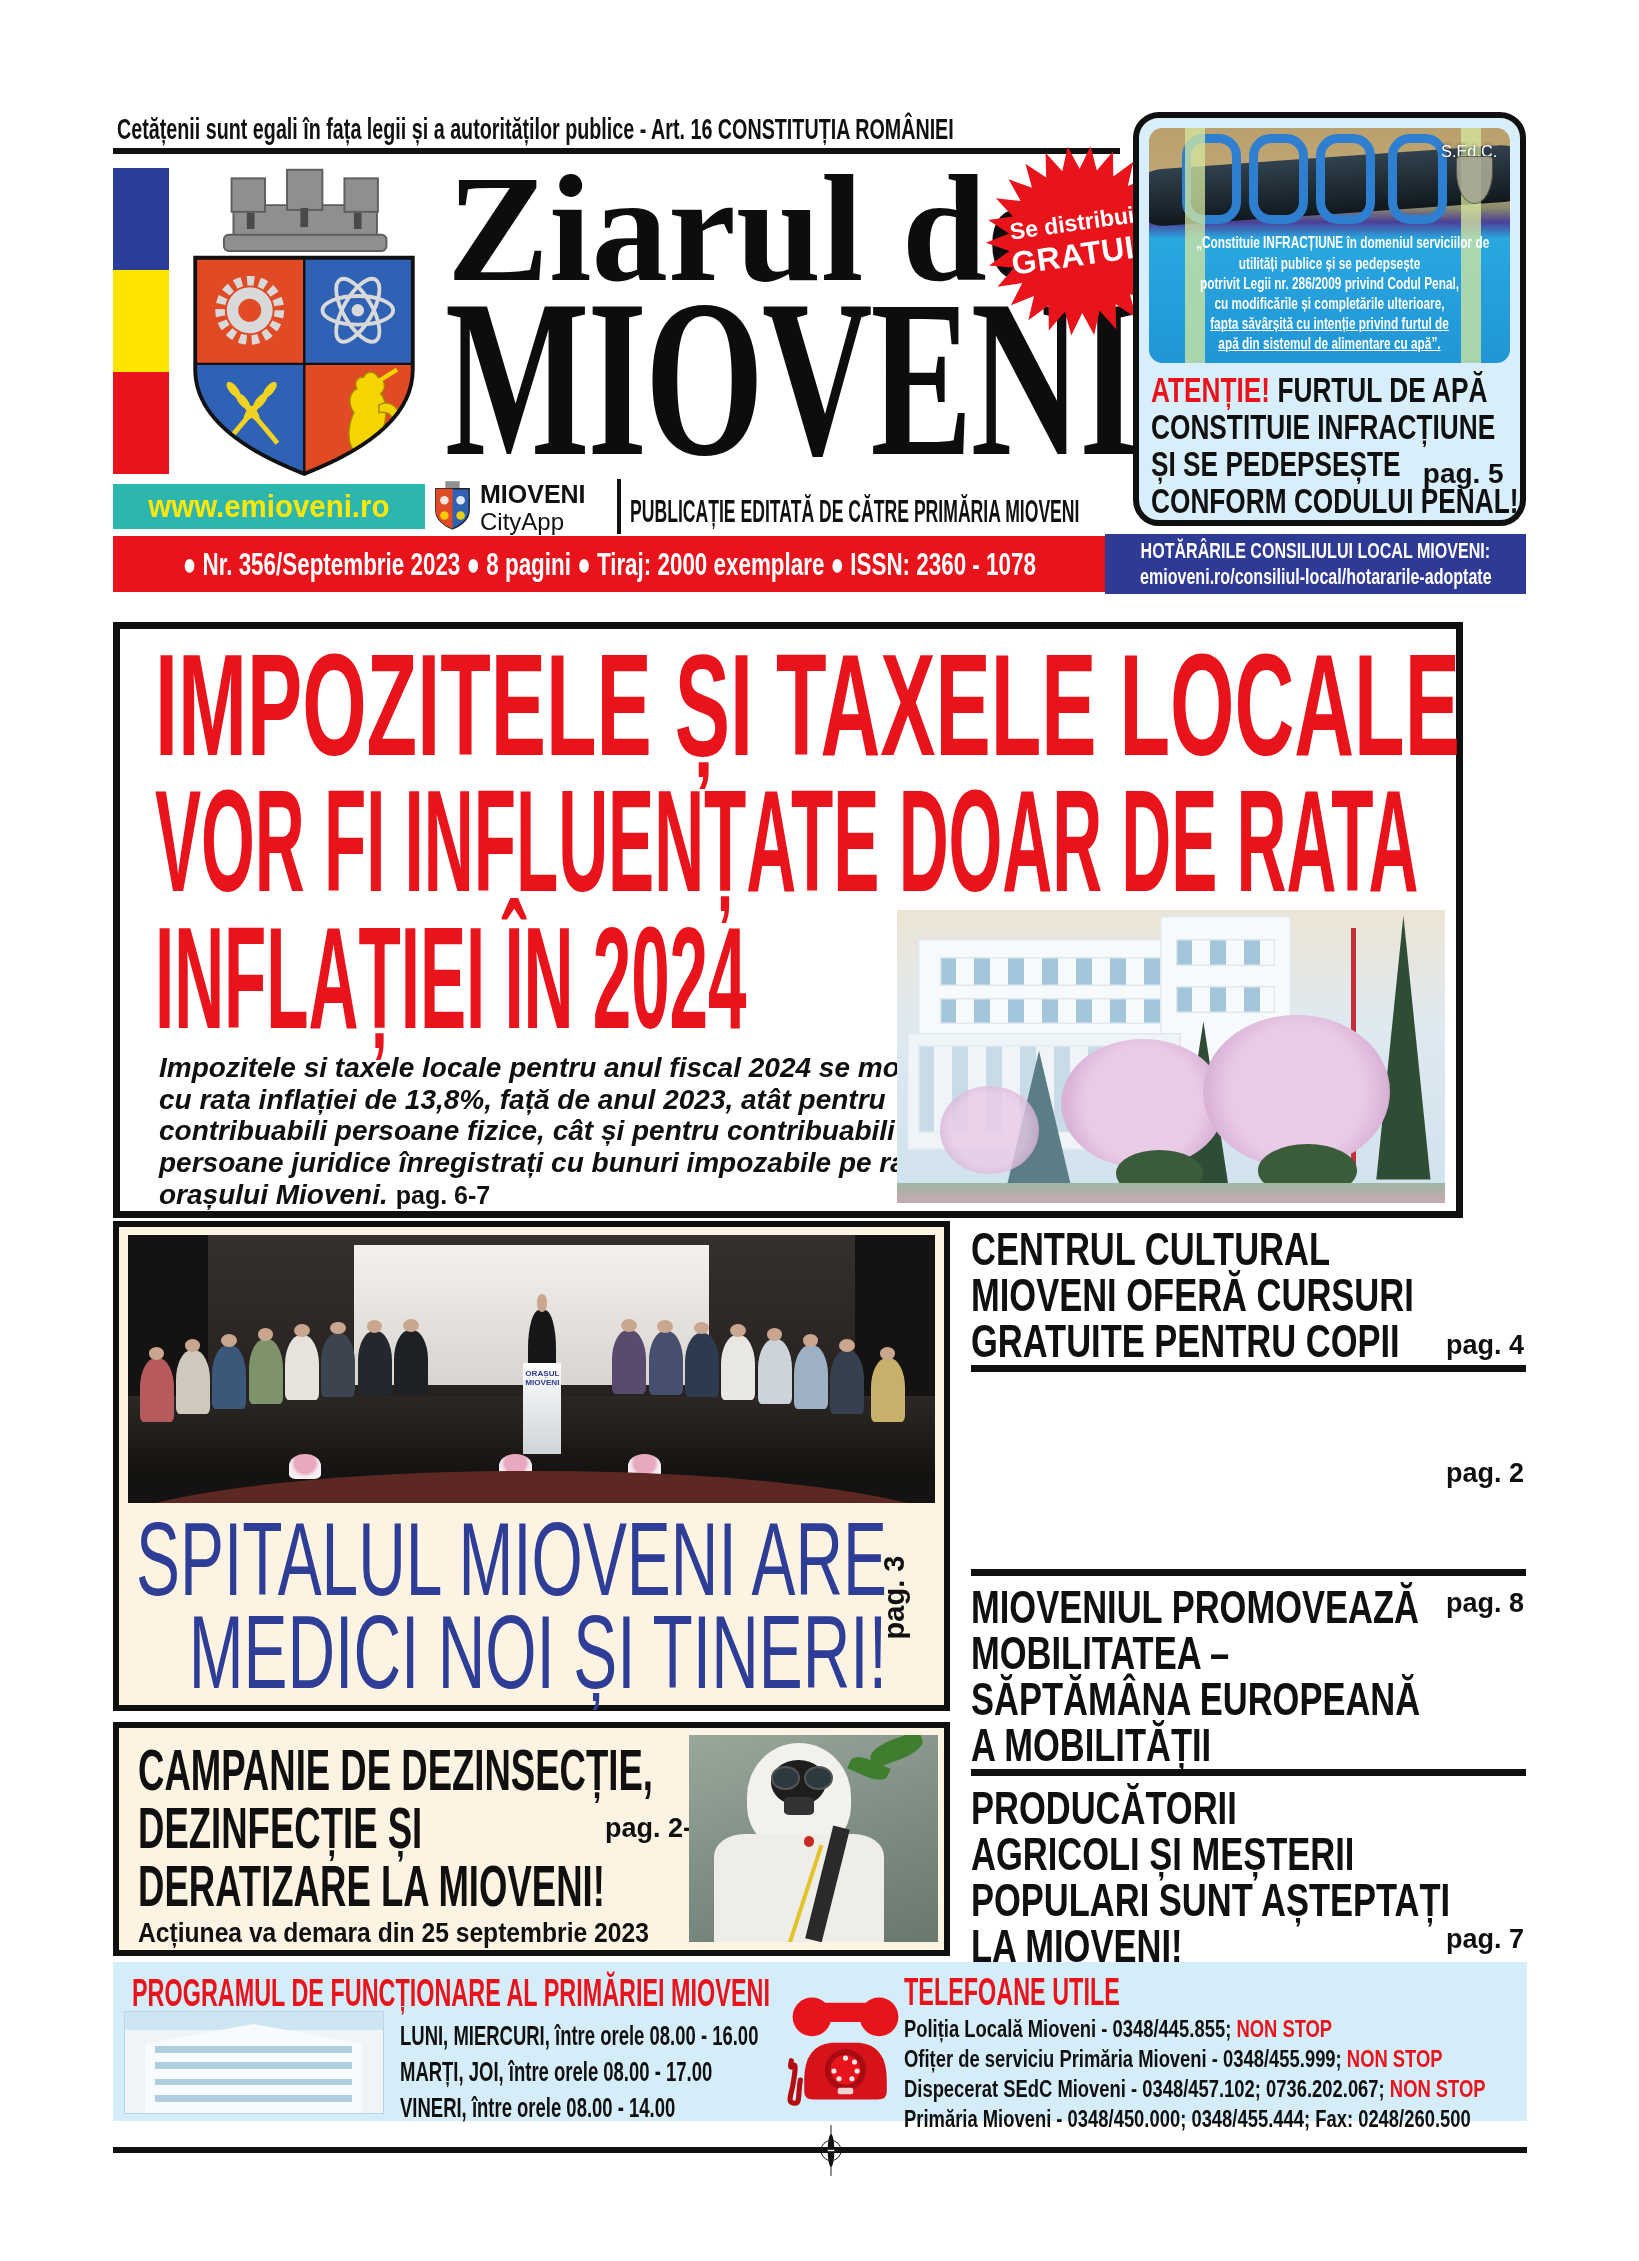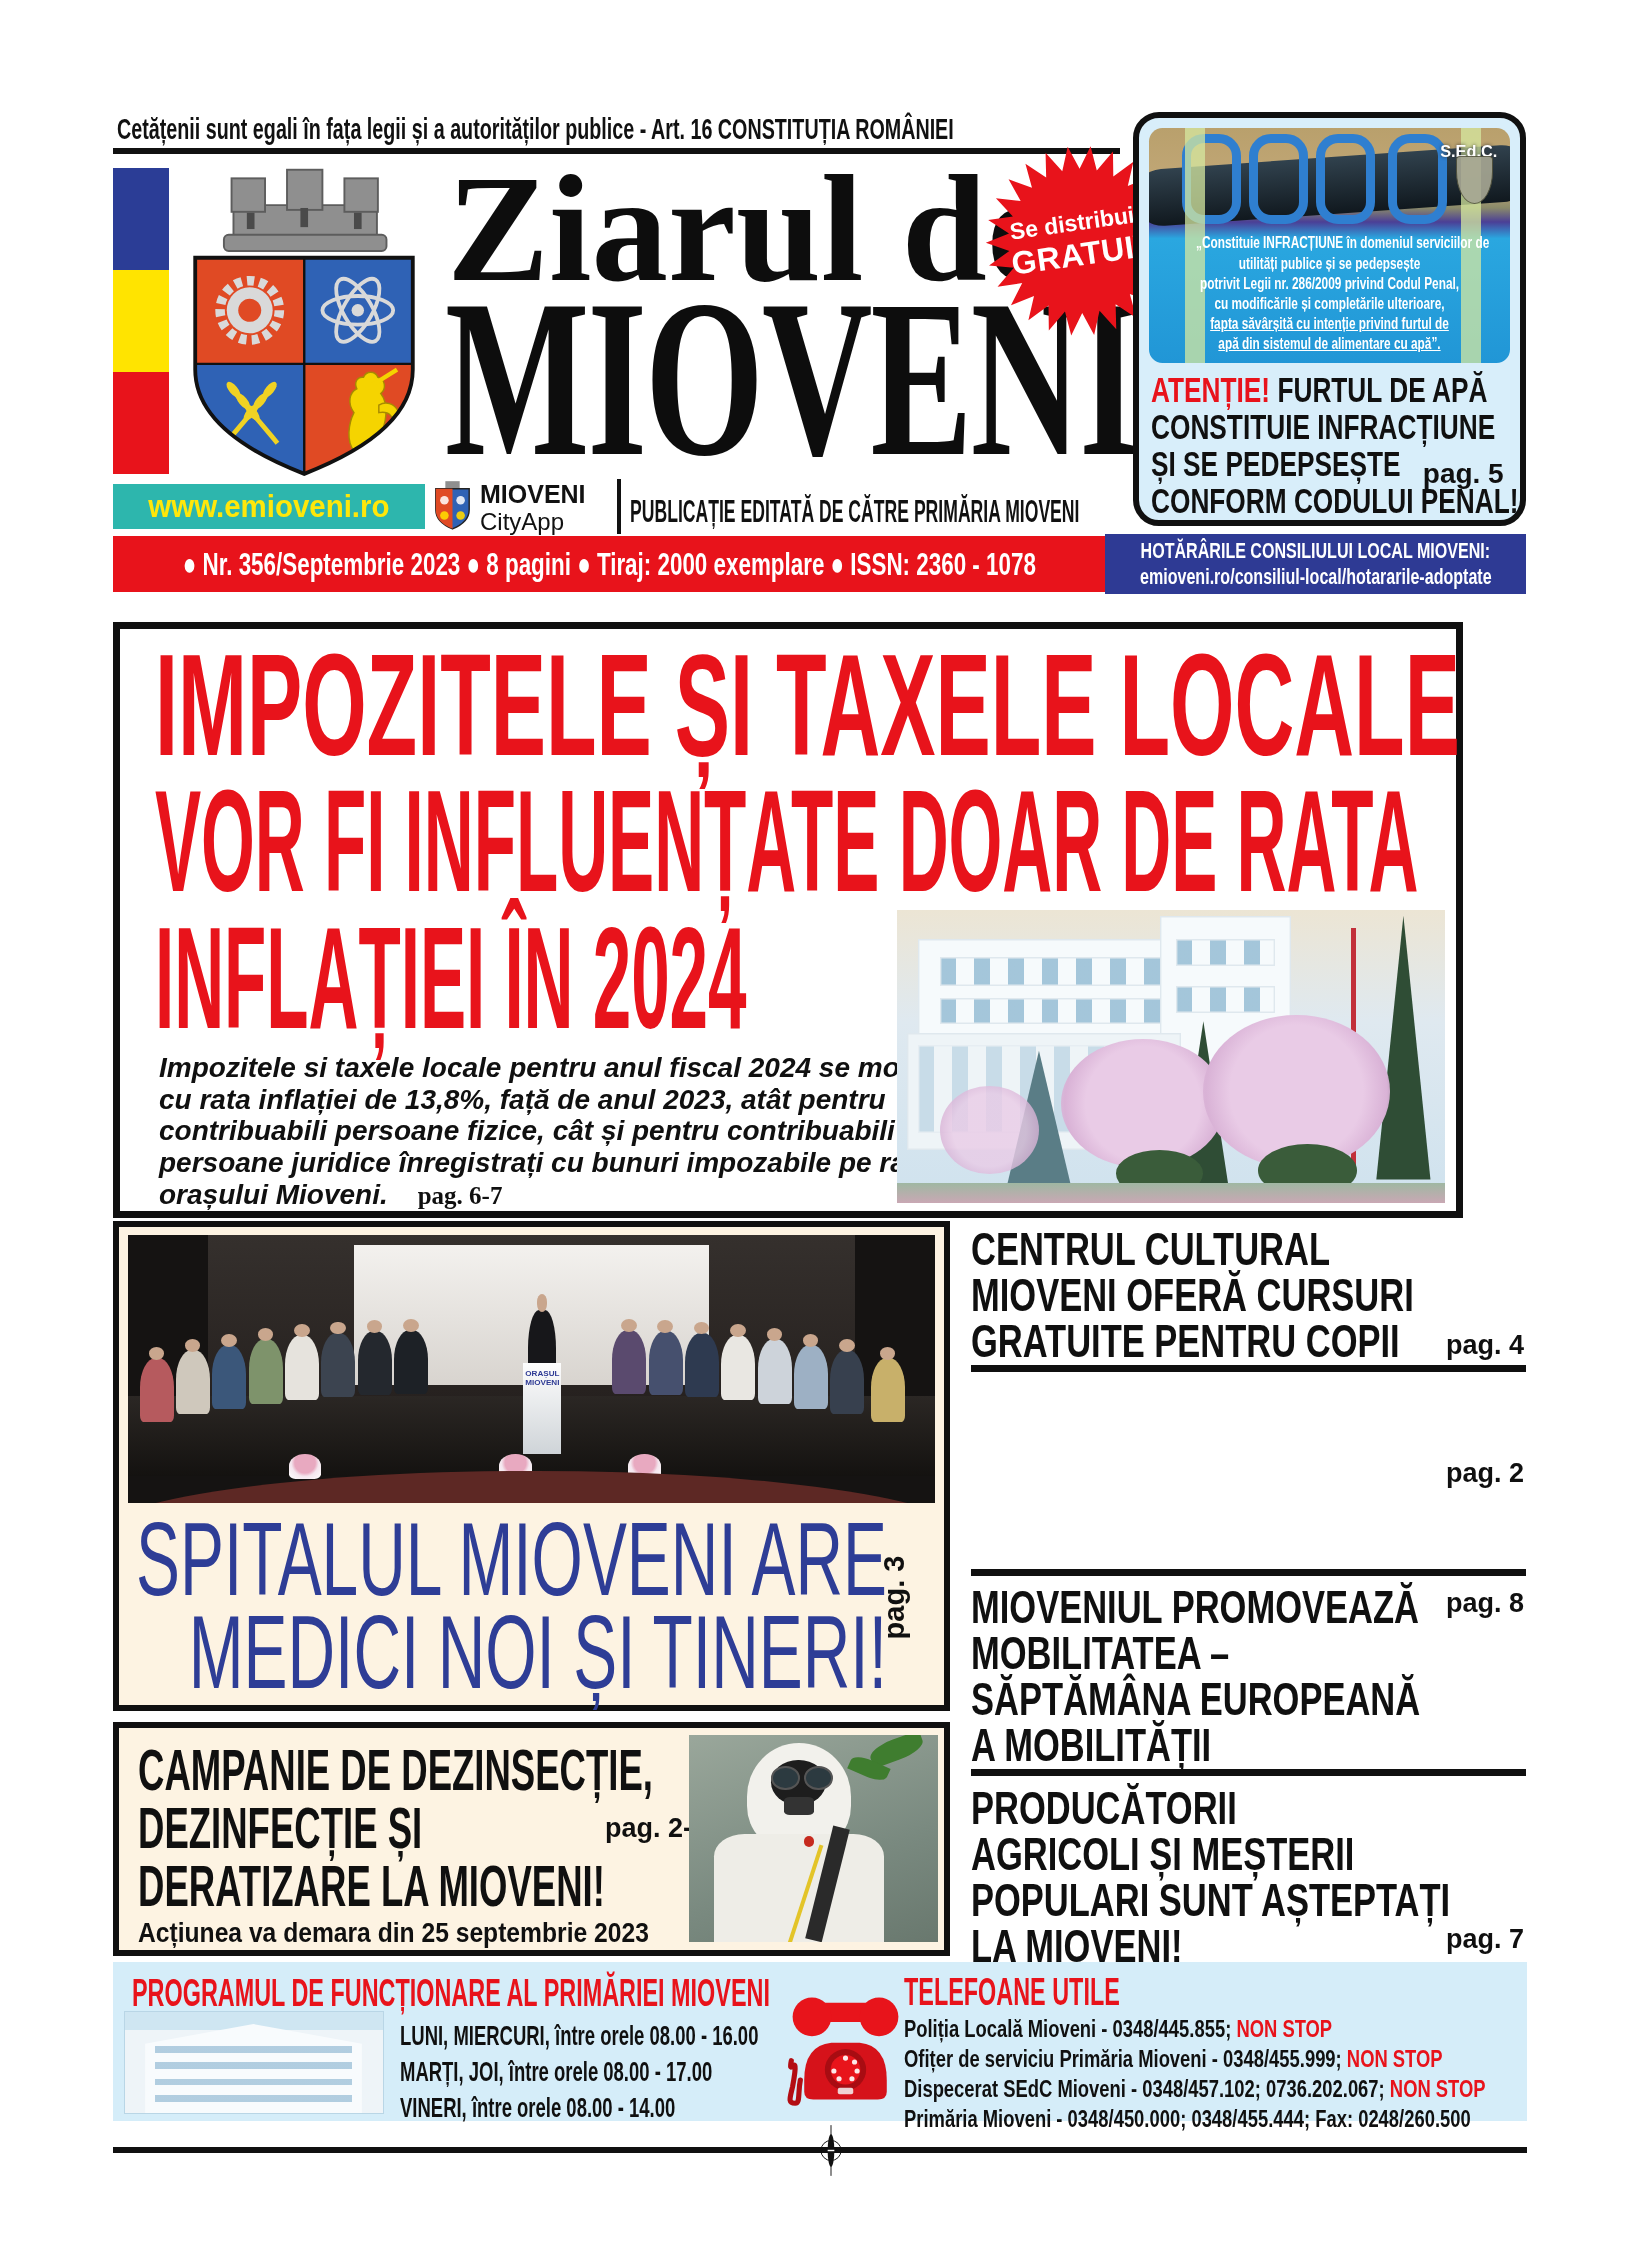--- a/index.html
+++ b/index.html
@@ -42,40 +42,40 @@
 
   
   .atentie{left:1133px;top:112px;width:393px;height:414px;background:#d8eefa;border:6.7px solid #101010;
            border-radius:26px;box-sizing:border-box;overflow:hidden;}
   .at-photo{position:absolute;left:9.6px;top:9.6px;width:361px;height:235px;border-radius:13.4px;overflow:hidden;
             background:linear-gradient(180deg,#b9a06c 0%,#c2a878 26%,#8a8a6a 34%,#4b3f96 40%,#2aa7e0 47%,#2196d6 100%);}
   .pipe{position:absolute;left:-14.4px;top:29px;width:397px;height:57px;background:linear-gradient(180deg,#31424e,#10181e);
         border-radius:29px;transform:rotate(-4deg);}
   .clamp{position:absolute;top:6.7px;width:41px;height:72px;border:9.6px solid #2f7fd0;border-radius:22px;background:transparent;}
   .vpipe{position:absolute;top:0;width:20px;height:100%;background:rgba(214,232,160,.75);}
-  .sedc-label{position:absolute;right:12.4px;top:14px;color:#fff;font-weight:bold;font-size:16.3px;text-shadow:0 0 3.8px #333;}
+  .sedc-label{position:absolute;right:12.4px;top:14px;color:#fff;font-weight:normal;font-size:16.3px;text-shadow:0 0 3.8px #333;}
   .sedc-shield{position:absolute;right:16.3px;top:28px;width:35px;height:46px;background:#a8a894;border:1.9px solid #55553f;
                border-radius:3.8px 3.8px 19px 19px/3.8px 3.8px 33px 33px;opacity:.9;}
   .quote{position:absolute;left:0;top:45%;width:100%;text-align:center;color:#fff;font-weight:bold;}
   .quote div{font-size:16px;line-height:1.26;transform:scaleX(.86);transform-origin:50% 0;white-space:nowrap;}
   .quote .u div{text-decoration:underline;}
   .at-head{position:absolute;left:11.5px;top:253px;line-height:1.06;transform:scaleX(.75);transform-origin:0 0;}
   .at-head div{font-size:35px;font-weight:bold;color:#101010;white-space:nowrap;}
   .warn{color:#e8131b;}
   .at-pag{position:absolute;right:16.3px;top:340px;font-size:28px;font-weight:bold;color:#101010;}
 
   
   .lead-box{left:113px;top:622px;width:1350px;height:596px;border:7.7px solid #101010;box-sizing:border-box;background:#fff;}
   .lead-hl{position:absolute;left:35px;top:8.6px;color:#e8131b;font-weight:bold;line-height:.95;}
   .lead-hl div{font-size:144px;white-space:nowrap;transform-origin:0 0;}
   .lhl1{transform:scaleX(.575);}
   .lhl2{transform:scaleX(.48);}
   .lhl3{transform:scaleX(.48);}
   .lead-par{position:absolute;left:39px;top:423px;width:823px;font-size:28px;font-weight:bold;font-style:italic;line-height:1.13;color:#101010;}
-  .lead-pag{font-style:normal;font-size:25px;margin-left:30px;font-family:Liberation Serif, serif;}
+  .lead-pag{font-style:normal;font-size:25px;margin-left:8px;}
   .lead-photo{position:absolute;right:11.5px;top:281px;width:548px;height:293px;overflow:hidden;
               background:linear-gradient(180deg,#ece5d4 0%,#dfe9f0 38%,#cfe2ee 100%);}
   .bldg{position:absolute;background:#f6fafc;box-shadow:inset 0 0 0 1.4px #dfe8ee;}
   .winband{background:repeating-linear-gradient(90deg,rgba(120,170,200,.65) 0 16.3px,rgba(255,255,255,0) 16.3px 34px);}
   .blossom{position:absolute;border-radius:50%;background:radial-gradient(circle,#e9cbe6 0 55%,#d9b2d6 75%,rgba(217,178,214,0) 100%);}
   .conifer{position:absolute;background:#2f4d35;clip-path:polygon(50% 0,88% 100%,12% 100%);}
   .spruce{background:#5a7d86;}
   .bush{position:absolute;background:#3a5c3a;border-radius:50%;}
   .redpole{position:absolute;width:4.8px;background:#c2303a;}
   .ground{position:absolute;left:0;bottom:0;width:100%;height:7%;background:linear-gradient(180deg,#9fb7a2,#c9a8b4);}

